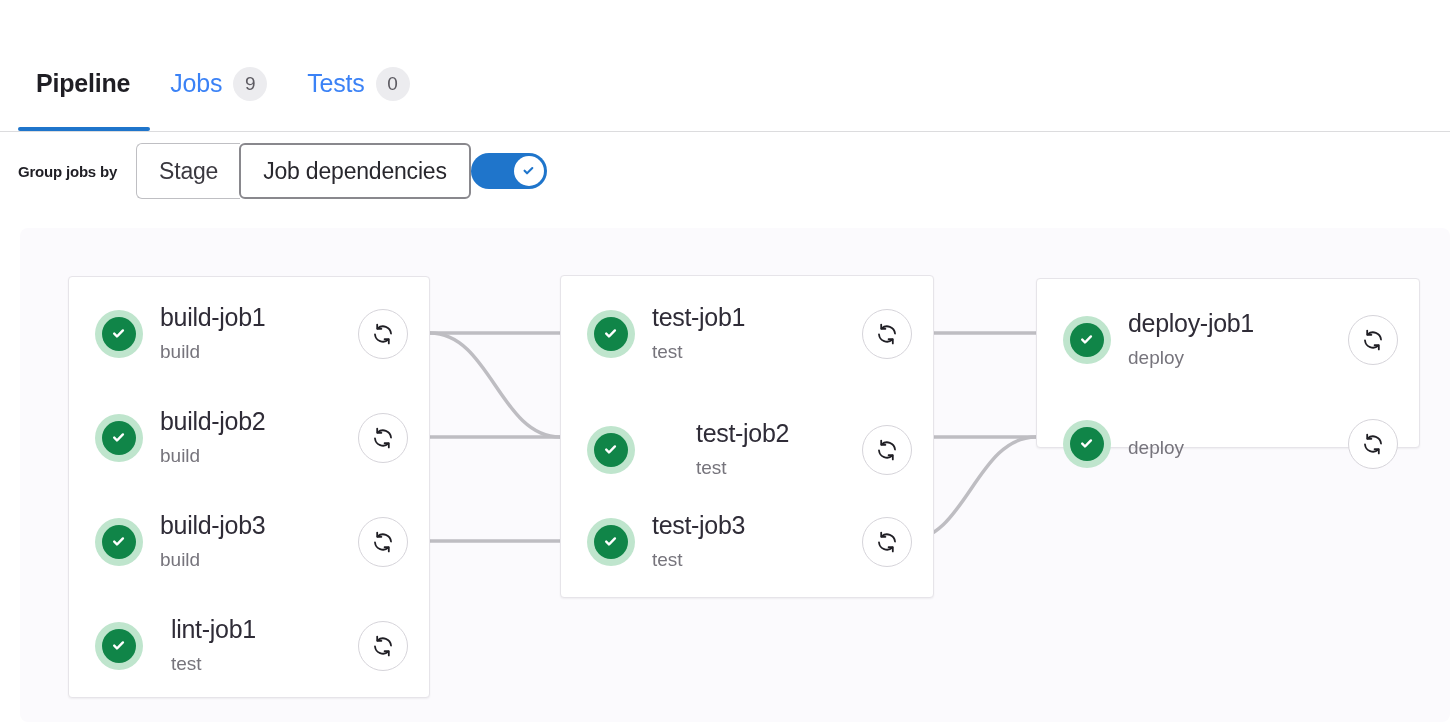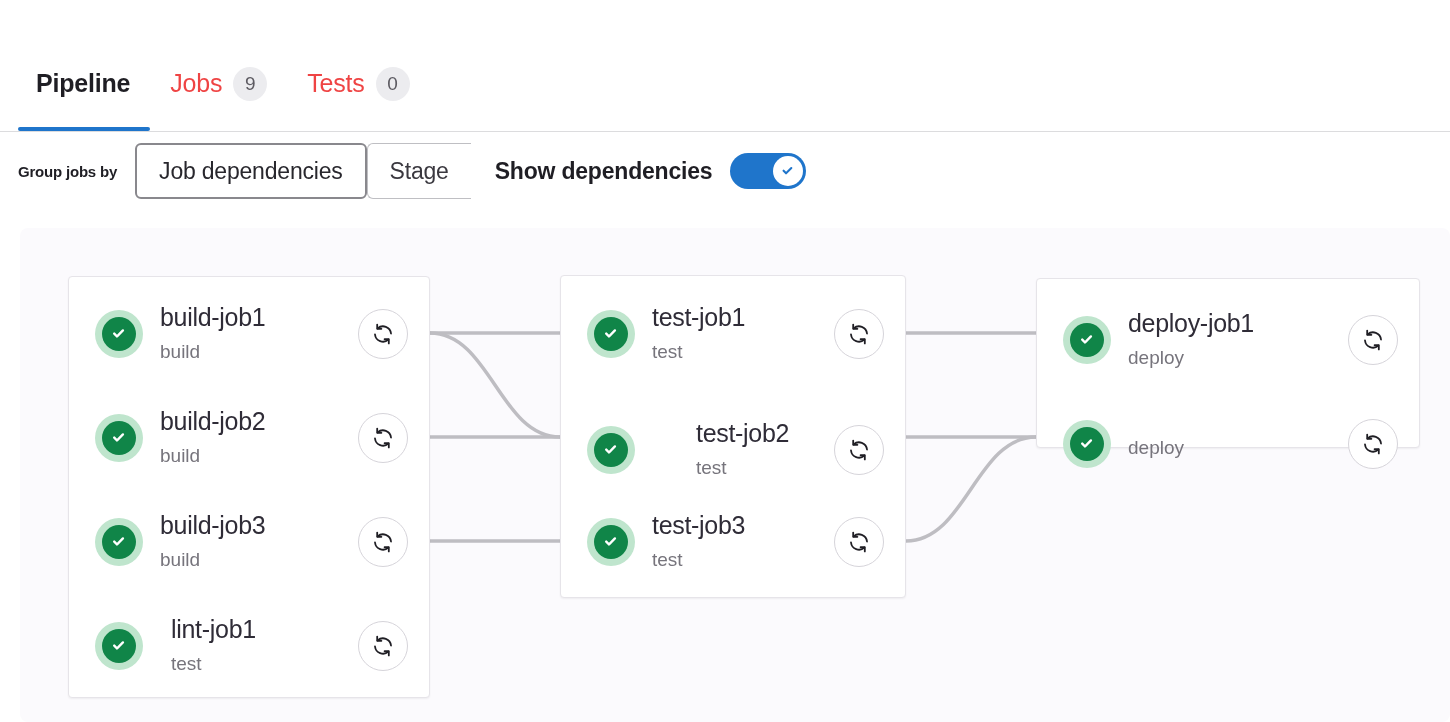--- a/index.html
+++ b/index.html
@@ -24,21 +24,21 @@
     position: absolute; left: 18px; top: 0; display: flex; align-items: center;
     height: 95px;
   }
   .tab {
     display: flex; align-items: center; gap: 11px;
     height: 95px; padding: 0 20px;
     cursor: pointer; position: relative;
     text-decoration: none;
   }
   .tab:first-child { padding-left: 18px; }
-  .tab-label { font-size: 25px; color: #ef4444; letter-spacing: -0.2px; }
+  .tab-label { font-size: 25px; color: #3b82f6; letter-spacing: -0.2px; }
   .tab.active .tab-label { font-weight: 700; color: #1f1e24; }
   .tab.active .tab-indicator {
     position: absolute; left: 0; right: 0; bottom: 0; height: 4px;
     background: #1f75cb; border-radius: 2px;
   }
   .tab-badge {
     min-width: 34px; height: 34px; padding: 0 9px;
     border-radius: 17px; background: #ececef; color: #5d5b62;
     font-size: 19px; display: flex; align-items: center; justify-content: center;
   }
@@ -146,25 +146,24 @@
         <span class="tab-badge">0</span>
       </a>
 
     </div>
   </div>
 
   <div class="controls">
     <span class="group-label">Group jobs by</span>
 
     <div class="segmented">
+      <button class="seg first">Stage</button>
       <button class="seg last selected">Job dependencies</button>
-      <button class="seg first">Stage</button>
-    </div>
-
-    <span class="show-dep-label">Show dependencies</span>
+    </div>
+
 
     <div class="toggle">
       <span class="knob">
         <svg width="18" height="18" viewBox="0 0 16 16">
           <path d="M6.3 11.3 3.4 8.4a.9.9 0 0 1 1.3-1.3l1.6 1.6 4.0-4.0a.9.9 0 1 1 1.3 1.3l-4.7 4.7a.9.9 0 0 1-1.3 0Z" fill="#1f75cb"></path>
         </svg>
       </span>
     </div>
   </div>
 
@@ -267,21 +266,21 @@
             <path d="M20 11.5a8 8 0 0 0-13.4-5"></path>
               <path d="M4 12.5a8 8 0 0 0 13.4 5"></path>
             <path d="M6.2 2.6v4.2h4.2"></path>
               <path d="M17.8 21.4v-4.2h-4.2"></path>
           </svg>
         </button>
       </div>
 
     </div>
 
-    <div class="job-card" style="left:540px; top:47px; width:346px; height:323px;">
+    <div class="job-card" style="left:540px; top:47px; width:374px; height:323px;">
 
       <div class="job-row" style="top:6px;">
         <span class="status-icon">
           <span class="inner">
             <svg width="20" height="20" viewBox="0 0 16 16">
                 <path d="M6.4 11.2 3.5 8.3a.95.95 0 0 1 1.35-1.35l1.55 1.55 4.05-4.05A.95.95 0 1 1 11.8 5.8l-4.7 4.7a1 1 0 0 1-.7.3Z" fill="#fff"></path>
               </svg>
           </span>
         </span>
         <span class="job-text">

